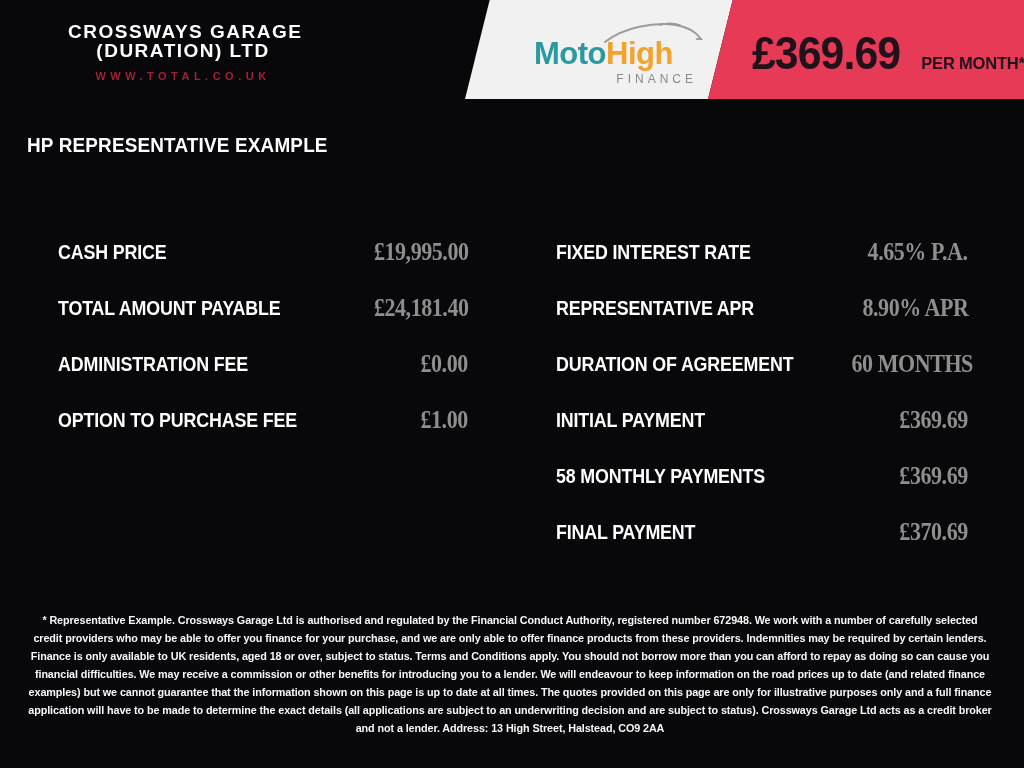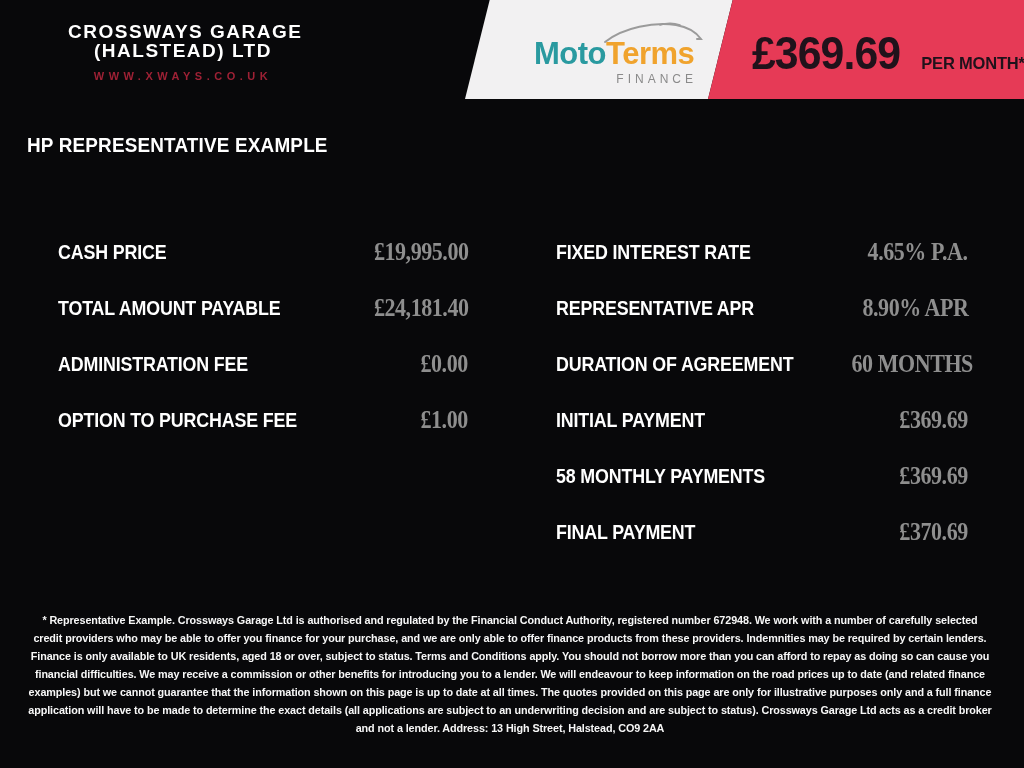--- a/index.html
+++ b/index.html
@@ -100,31 +100,31 @@
 <body>
 
 <div class="canvas">
 
   <div class="header">
     <div class="band-white"></div>
     <div class="band-red"></div>
 
     <div class="dealer">
       <div class="dealer-line">CROSSWAYS GARAGE</div>
-      <div class="dealer-line">(HALSTEAD) LTD</div>
-      <div class="dealer-url">WWW.XWAYS.CO.UK</div>
+      <div class="dealer-line">(DURATION) LTD</div>
+      <div class="dealer-url">WWW.TOTAL.CO.UK</div>
     </div>
 
     <div class="brand">
       <div class="brand-wordmark">
         <svg class="brand-swoosh" viewBox="0 0 104 24" fill="none" xmlns="http://www.w3.org/2000/svg">
           <path d="M3 21 C 22 6, 52 1, 74 4 C 86 6, 94 11, 99 18 L 95 18" stroke="#9b9b9b" stroke-width="2" stroke-linecap="round" fill="none"></path>
           <path d="M58 4 C 64 2, 72 2, 78 4" stroke="#9b9b9b" stroke-width="1.5" stroke-linecap="round" fill="none"></path>
         </svg>
-        <span class="brand-moto">Moto</span><span class="brand-novo">Terms</span>
+        <span class="brand-moto">Moto</span><span class="brand-novo">High</span>
       </div>
       <div class="brand-finance">FINANCE</div>
     </div>
 
     <div class="price">
       <span class="price-amount">£369.69</span>
       <span class="price-period">PER MONTH*</span>
     </div>
   </div>
 

